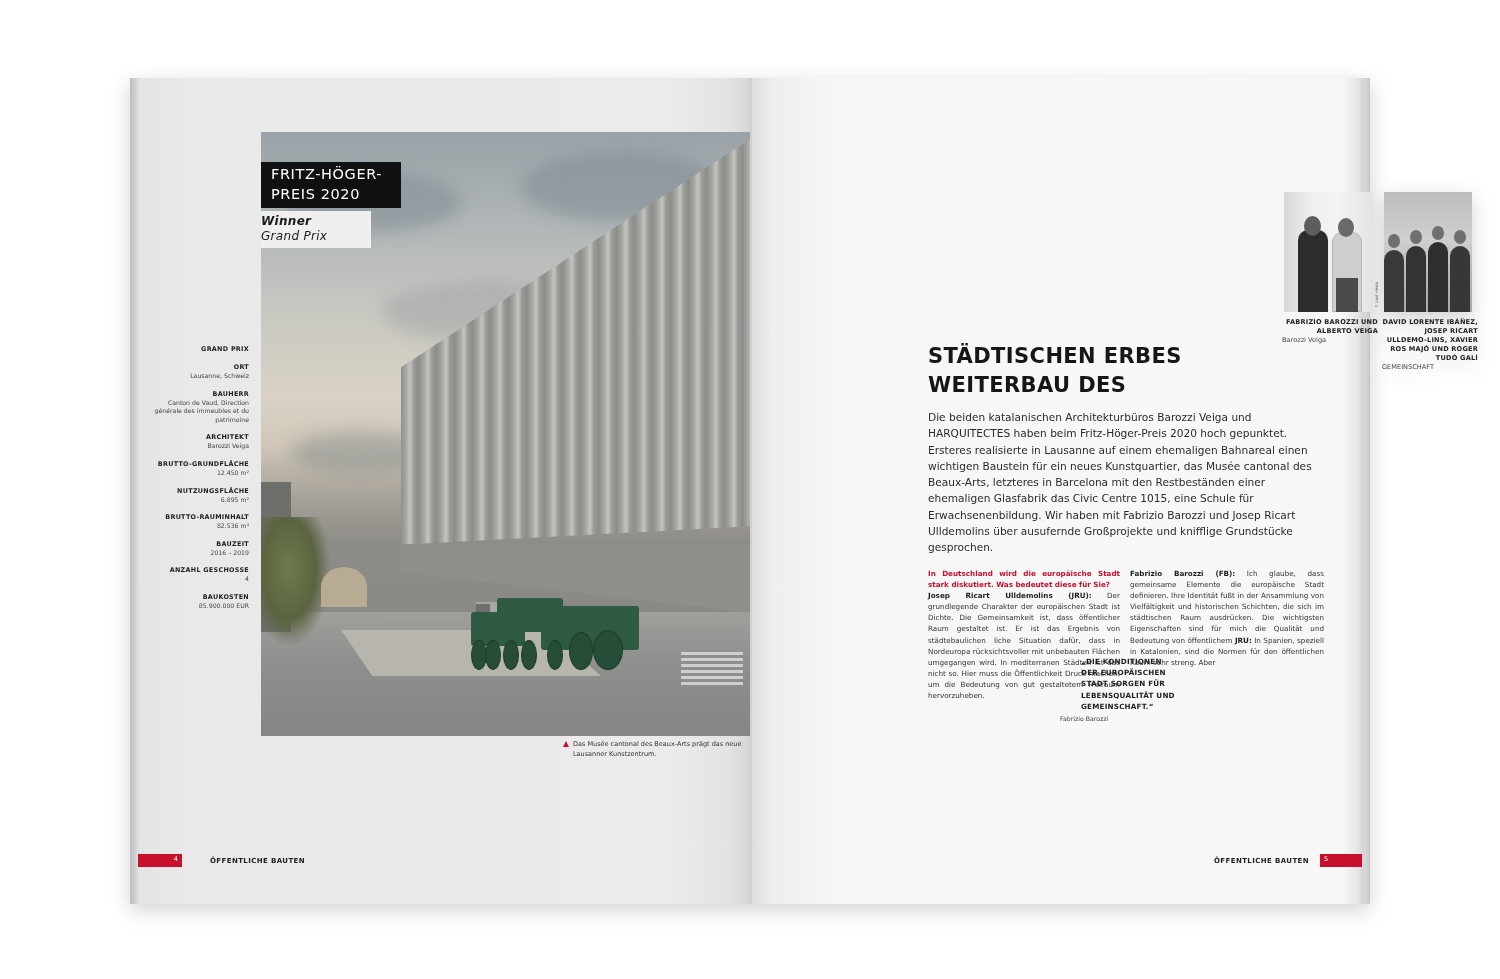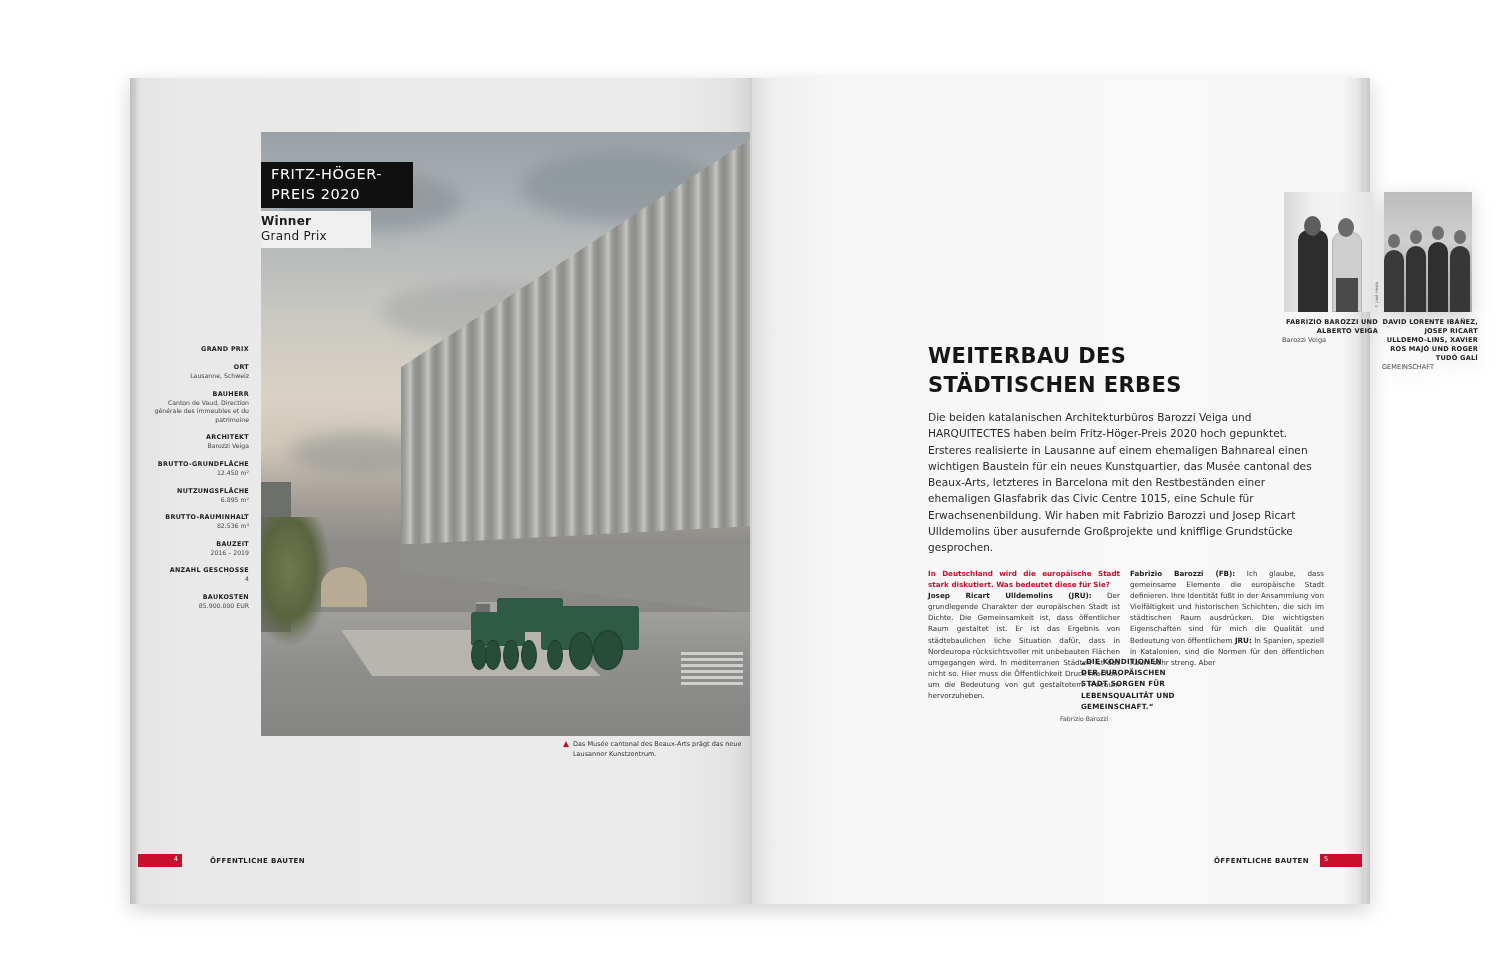--- a/index.html
+++ b/index.html
@@ -34,24 +34,24 @@
   .trees2 { position: absolute; left: 0; top: 350px; width: 30px; height: 150px; background: #6c6f6a; }
   .dome { position: absolute; left: 60px; top: 435px; width: 46px; height: 40px; background: #b8ab94; border-radius: 50% 50% 0 0; }
   .annex { position: absolute; left: 215px; top: 470px; width: 45px; height: 40px; background: #a7a6a2; }
   .annex-door { position: absolute; left: 215px; top: 472px; width: 14px; height: 36px; background: #6f6f6d; }
   .train { position: absolute; left: 210px; top: 466px; width: 170px; height: 72px; }
   .train .car { position: absolute; background: #2f5a43; border-radius: 3px; }
   .train .wheel { position: absolute; bottom: 0; width: 16px; height: 30px; border-radius: 50%; background: #274c38; border: 1px solid #1e3d2d; }
   .pallets { position: absolute; left: 420px; top: 520px; width: 62px; height: 34px;
     background: repeating-linear-gradient(to bottom,#cfcfcd 0 3px,#8d8d8b 3px 6px); }
 
-  .prize-box { position: absolute; left: 131px; top: 84px; width: 152px; height: 46px; background: #101010; color: #fff;
+  .prize-box { position: absolute; left: 131px; top: 84px; width: 140px; height: 46px; background: #101010; color: #fff;
     font-family: "DejaVu Sans", sans-serif; font-size: 14.5px; line-height: 20px; letter-spacing: 0.6px; padding: 2px 0 0 10px; }
   .winner-box { position: absolute; left: 131px; top: 133px; width: 110px; height: 37px; background: #efefef;
-    padding: 3px 0 12px 0px; }
+    padding: 3px 0 12px 0px; font-style: italic; }
   .winner-box .w1 { font-size: 12px; font-weight: bold; color: #1a1a1a; line-height: 15px; letter-spacing: 0.3px; }
   .winner-box .w2 { font-size: 12px; color: #1a1a1a; line-height: 15px; letter-spacing: 0.3px; }
 
   .facts { position: absolute; left: 20px; top: 267px; width: 99px; text-align: right; }
   .fact { margin-bottom: 9px; }
   .fact-label { font-size: 6.4px; font-weight: bold; letter-spacing: 0.3px; color: #222; line-height: 9px; }
   .fact-value { font-size: 6.2px; color: #444; line-height: 8.6px; }
 
   .photo-credit { position: absolute; left: 624px; top: 612px; font-size: 4px; color: #555;
     transform: rotate(-90deg); transform-origin: left top; white-space: nowrap; }
@@ -216,22 +216,22 @@
     <div class="pcap pcap-1">
       <div class="names">FABRIZIO BAROZZI UND ALBERTO VEIGA</div>
       <div class="firm">Barozzi Veiga</div>
     </div>
     <div class="pcap pcap-2">
       <div class="names">DAVID LORENTE IBÁÑEZ, JOSEP RICART ULLDEMO-LINS, XAVIER ROS MAJÓ UND ROGER TUDÓ GALÍ</div>
       <div class="firm">GEMEINSCHAFT</div>
     </div>
 
     <div class="headline">
+      <div>STÄDTISCHEN ERBES</div>
       <div>WEITERBAU DES</div>
-      <div>STÄDTISCHEN ERBES</div>
     </div>
 
     <div class="lede">Die beiden katalanischen Architekturbüros Barozzi Veiga und HARQUITECTES haben beim Fritz-Höger-Preis 2020 hoch gepunktet. Ersteres realisierte in Lausanne auf einem ehemaligen Bahnareal einen wichtigen Baustein für ein neues Kunstquartier, das Musée cantonal des Beaux-Arts, letzteres in Barcelona mit den Restbeständen einer ehemaligen Glasfabrik das Civic Centre 1015, eine Schule für Erwachsenenbildung. Wir haben mit Fabrizio Barozzi und Josep Ricart Ulldemolins über ausufernde Großprojekte und knifflige Grundstücke gesprochen.</div>
 
     <div class="col col-1">
       <span class="q">In Deutschland wird die europäische Stadt stark diskutiert. Was bedeutet diese für Sie?</span><br>
       <span class="sp">Josep Ricart Ulldemolins (JRU):</span>
       <span>Der grundlegende Charakter der europäischen Stadt ist Dichte. Die Gemeinsamkeit ist, dass öffentlicher Raum gestaltet ist. Er ist das Ergebnis von städtebaulichen</span>
       <span>liche Situation dafür, dass in Nordeuropa rücksichtsvoller mit unbebauten Flächen umgegangen wird. In mediterranen Städten ist das nicht so. Hier muss die Öffentlichkeit Druck machen, um die Bedeutung von gut gestaltetem Freiraum hervorzuheben.</span>
     </div>

